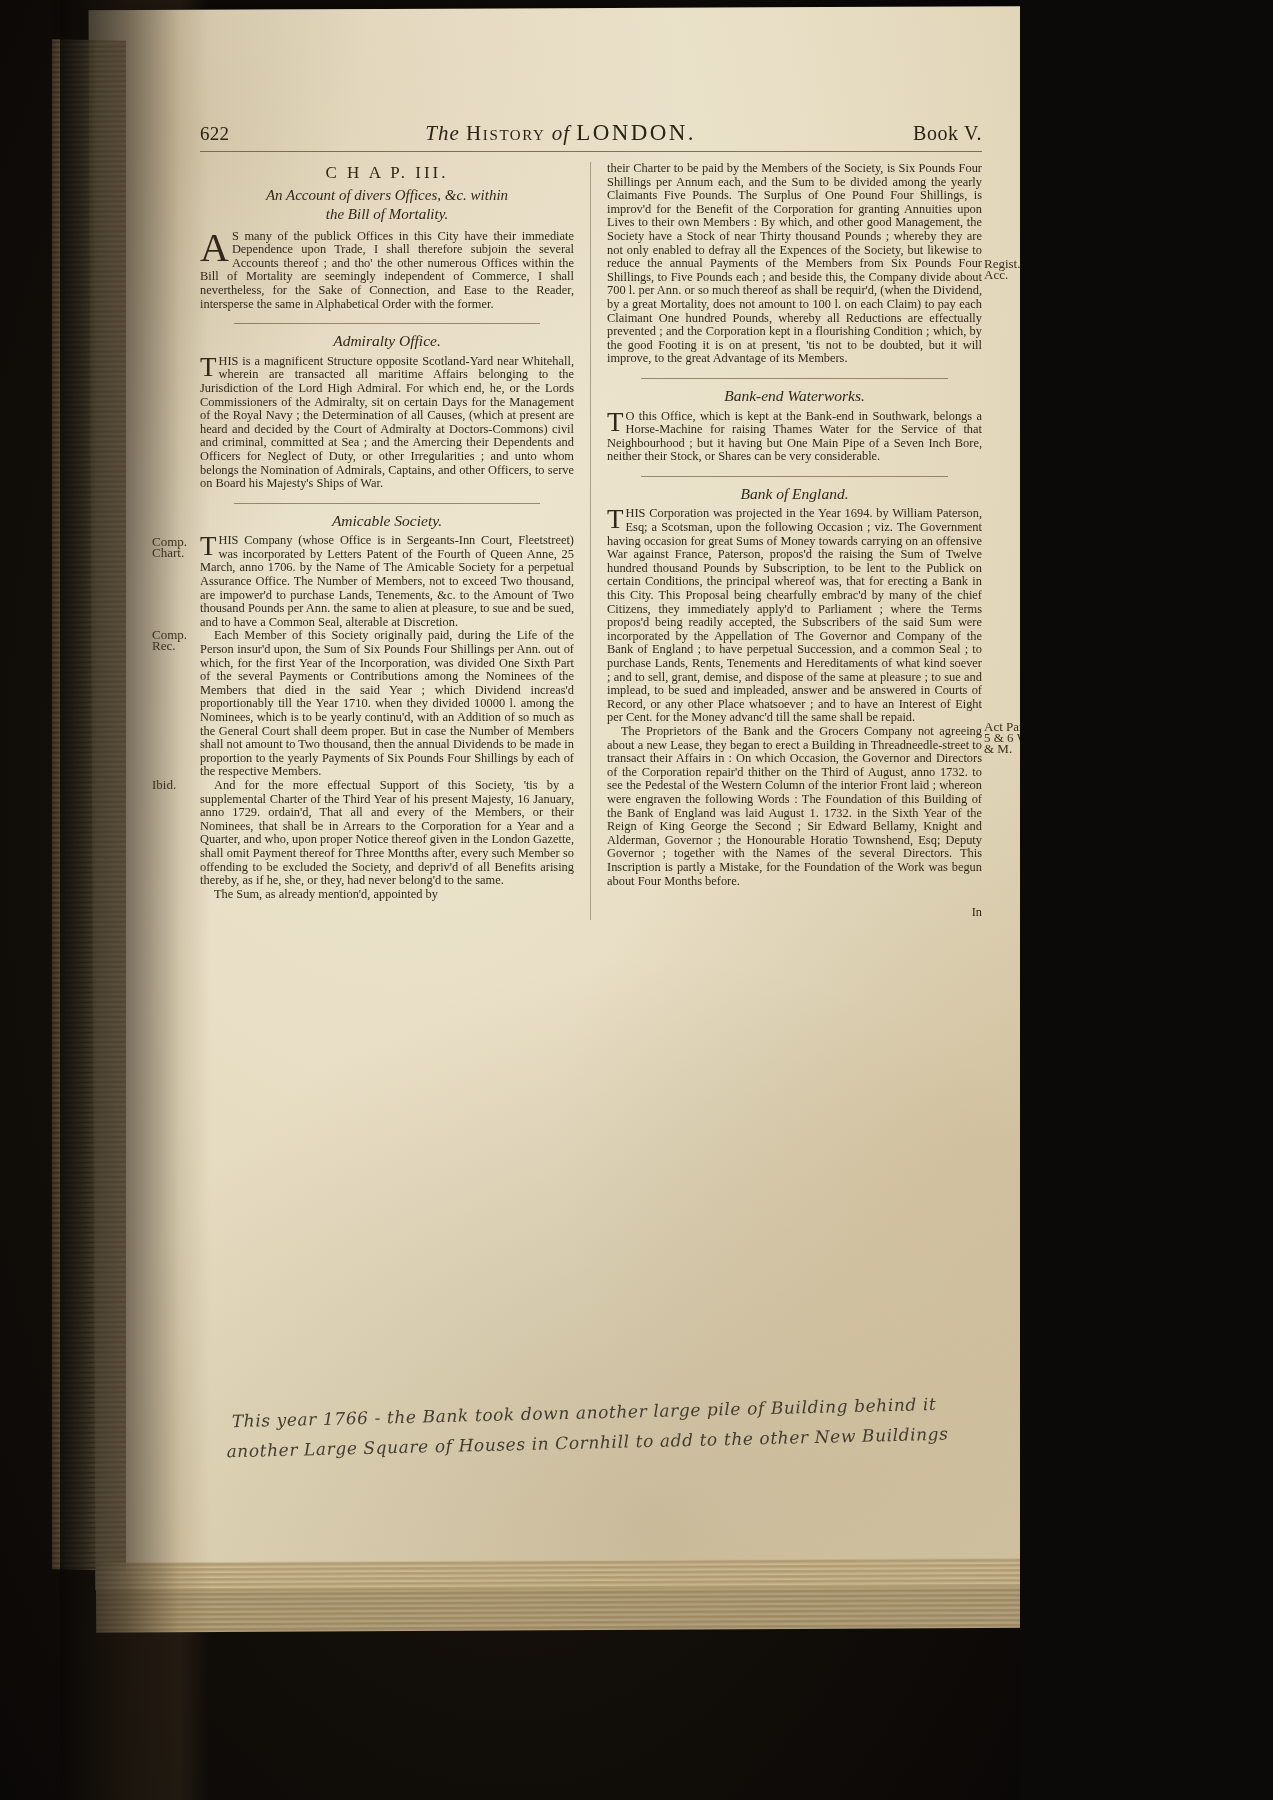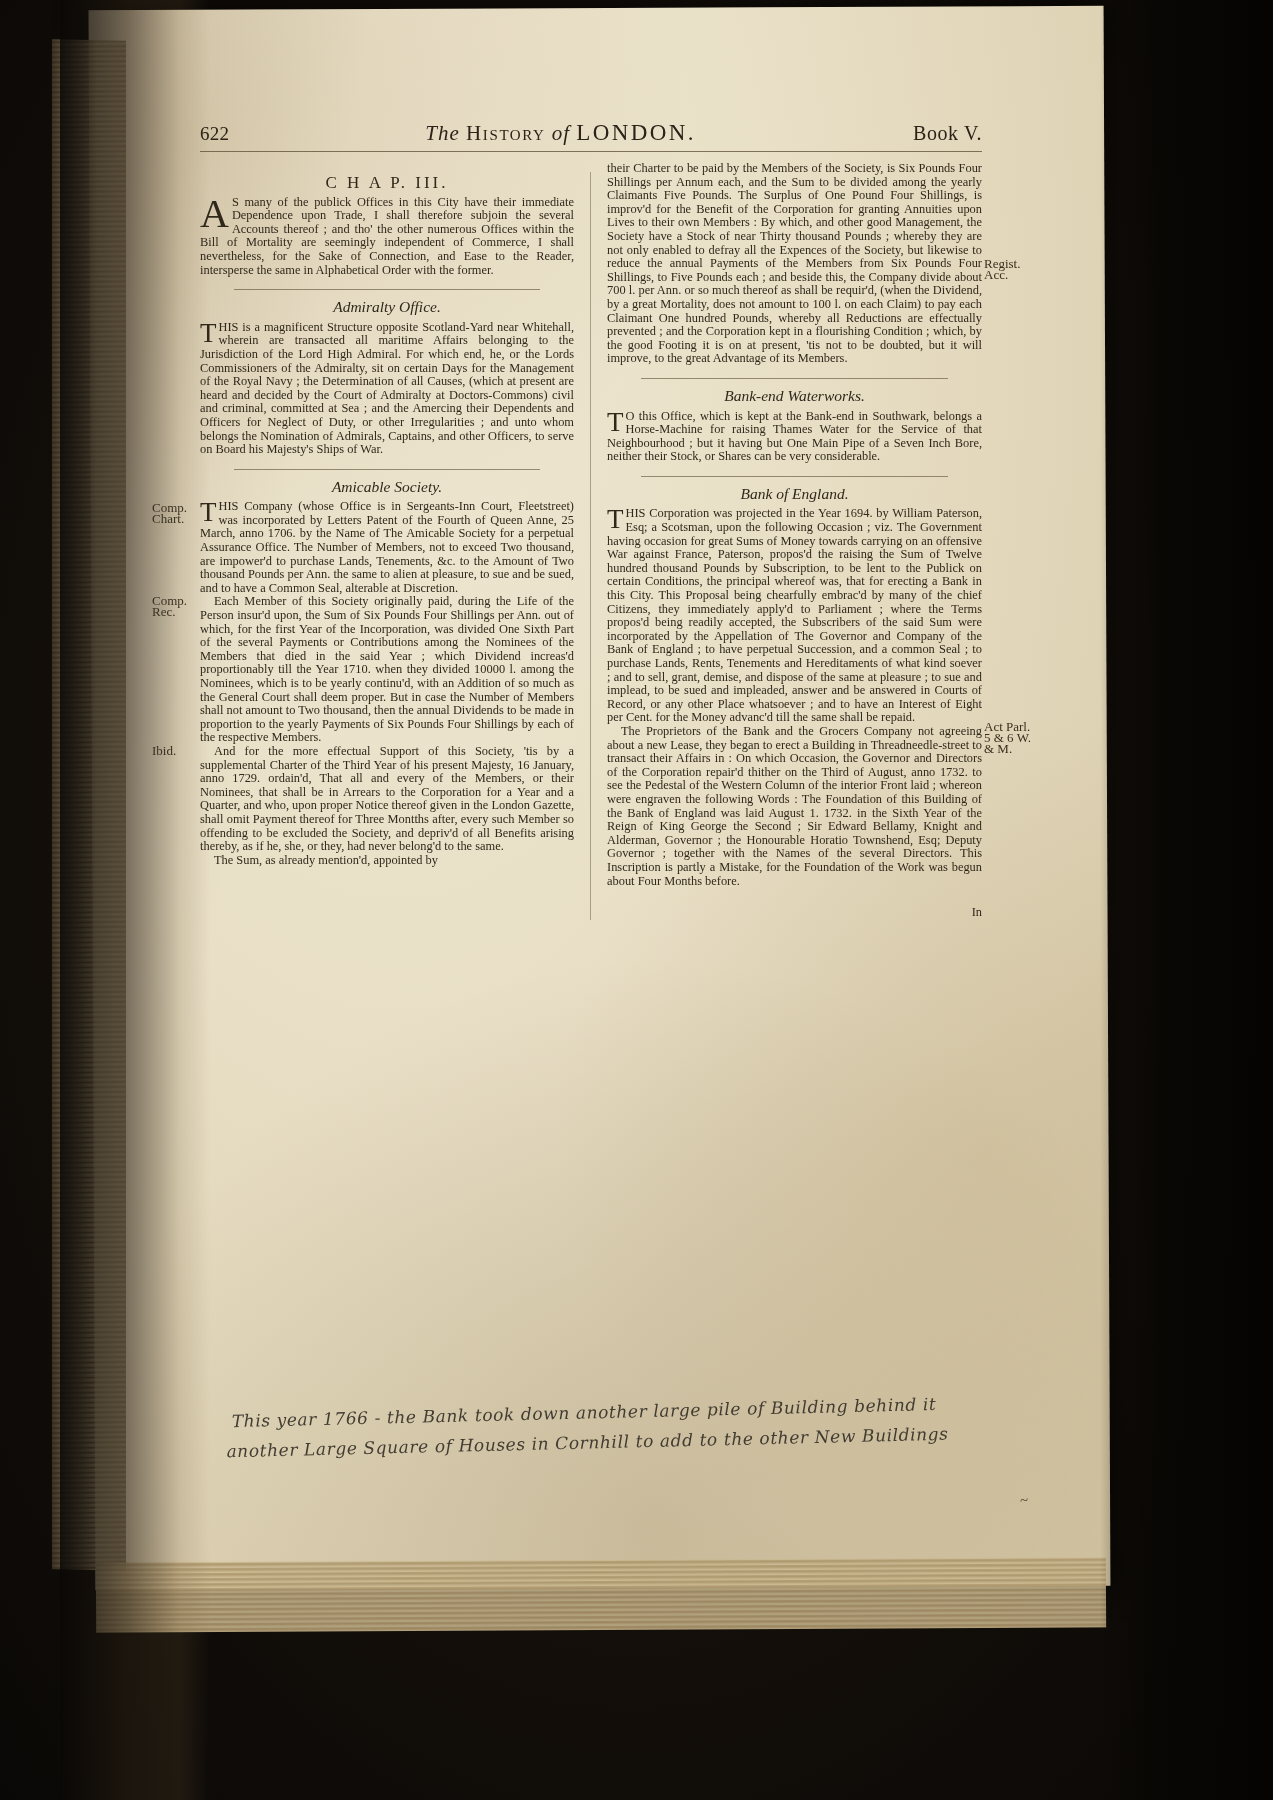--- a/index.html
+++ b/index.html
@@ -2,21 +2,21 @@
 <html><head>
 <meta charset="utf-8">
 <style>
   html, body {
     margin: 0;
     padding: 0;
     background: #0b0a08;
   }
   .page {
     position: relative;
-    width: 1273px;
+    width: 1020px;
     height: 1800px;
     overflow: hidden;
     background: #d946ef;
     font-family: "Liberation Serif", serif;
   }
   
   .surround {
     position: absolute;
     inset: 0;
     background:
@@ -122,21 +122,21 @@
   }
   .col {
     width: 50%;
     box-sizing: border-box;
     font-size: 12.4px;
     line-height: 13.6px;
     text-align: justify;
     color: #30281a;
     position: relative;
   }
-  .col.left  { padding-right: 16px; border-right: 1px solid rgba(90,76,51,0.45); margin-top: 10px; }
+  .col.left  { padding-right: 16px; border-right: 1px solid rgba(90,76,51,0.45); }
   .col.right { padding-left: 16px; }
   .chap-head {
     text-align: center;
     font-size: 17px;
     letter-spacing: 3px;
     margin: 4px 0 6px 0;
   }
   .chap-sub {
     text-align: center;
     font-style: italic;
@@ -224,20 +224,24 @@
       </div>
       <div class="rh-book">Book V.</div>
     </div>
     <hr class="rule">
 
     <div class="cols">
 
       <div class="col left">
 
         <div class="chap-head">C H A P.  III.</div>
+        <div class="chap-sub">
+          <div>An Account of divers Offices, &amp;c. within</div>
+          <div>the Bill of Mortality.</div>
+        </div>
 
         <p class="noind">
           <span class="drop">A</span><span>S many of the publick Offices in this City have their immediate Dependence upon Trade, I shall therefore subjoin the several Accounts thereof ; and tho' the other numerous Offices within the Bill of Mortality are seemingly independent of Commerce, I shall nevertheless, for the Sake of Connection, and Ease to the Reader, intersperse the same in Alphabetical Order with the former.</span>
         </p>
 
         <hr class="hr-short">
 
         <div class="sec-head">Admiralty Office.</div>
         <p class="noind">
           <span class="drop-sm">T</span><span>HIS is a magnificent Structure opposite Scotland-Yard near Whitehall, wherein are transacted all maritime Affairs belonging to the Jurisdiction of the Lord High Admiral. For which end, he, or the Lords Commissioners of the Admiralty, sit on certain Days for the Management of the Royal Navy ; the Determination of all Causes, (which at present are heard and decided by the Court of Admiralty at Doctors-Commons) civil and criminal, committed at Sea ; and the Amercing their Dependents and Officers for Neglect of Duty, or other Irregularities ; and unto whom belongs the Nomination of Admirals, Captains, and other Officers, to serve on Board his Majesty's Ships of War.</span>

